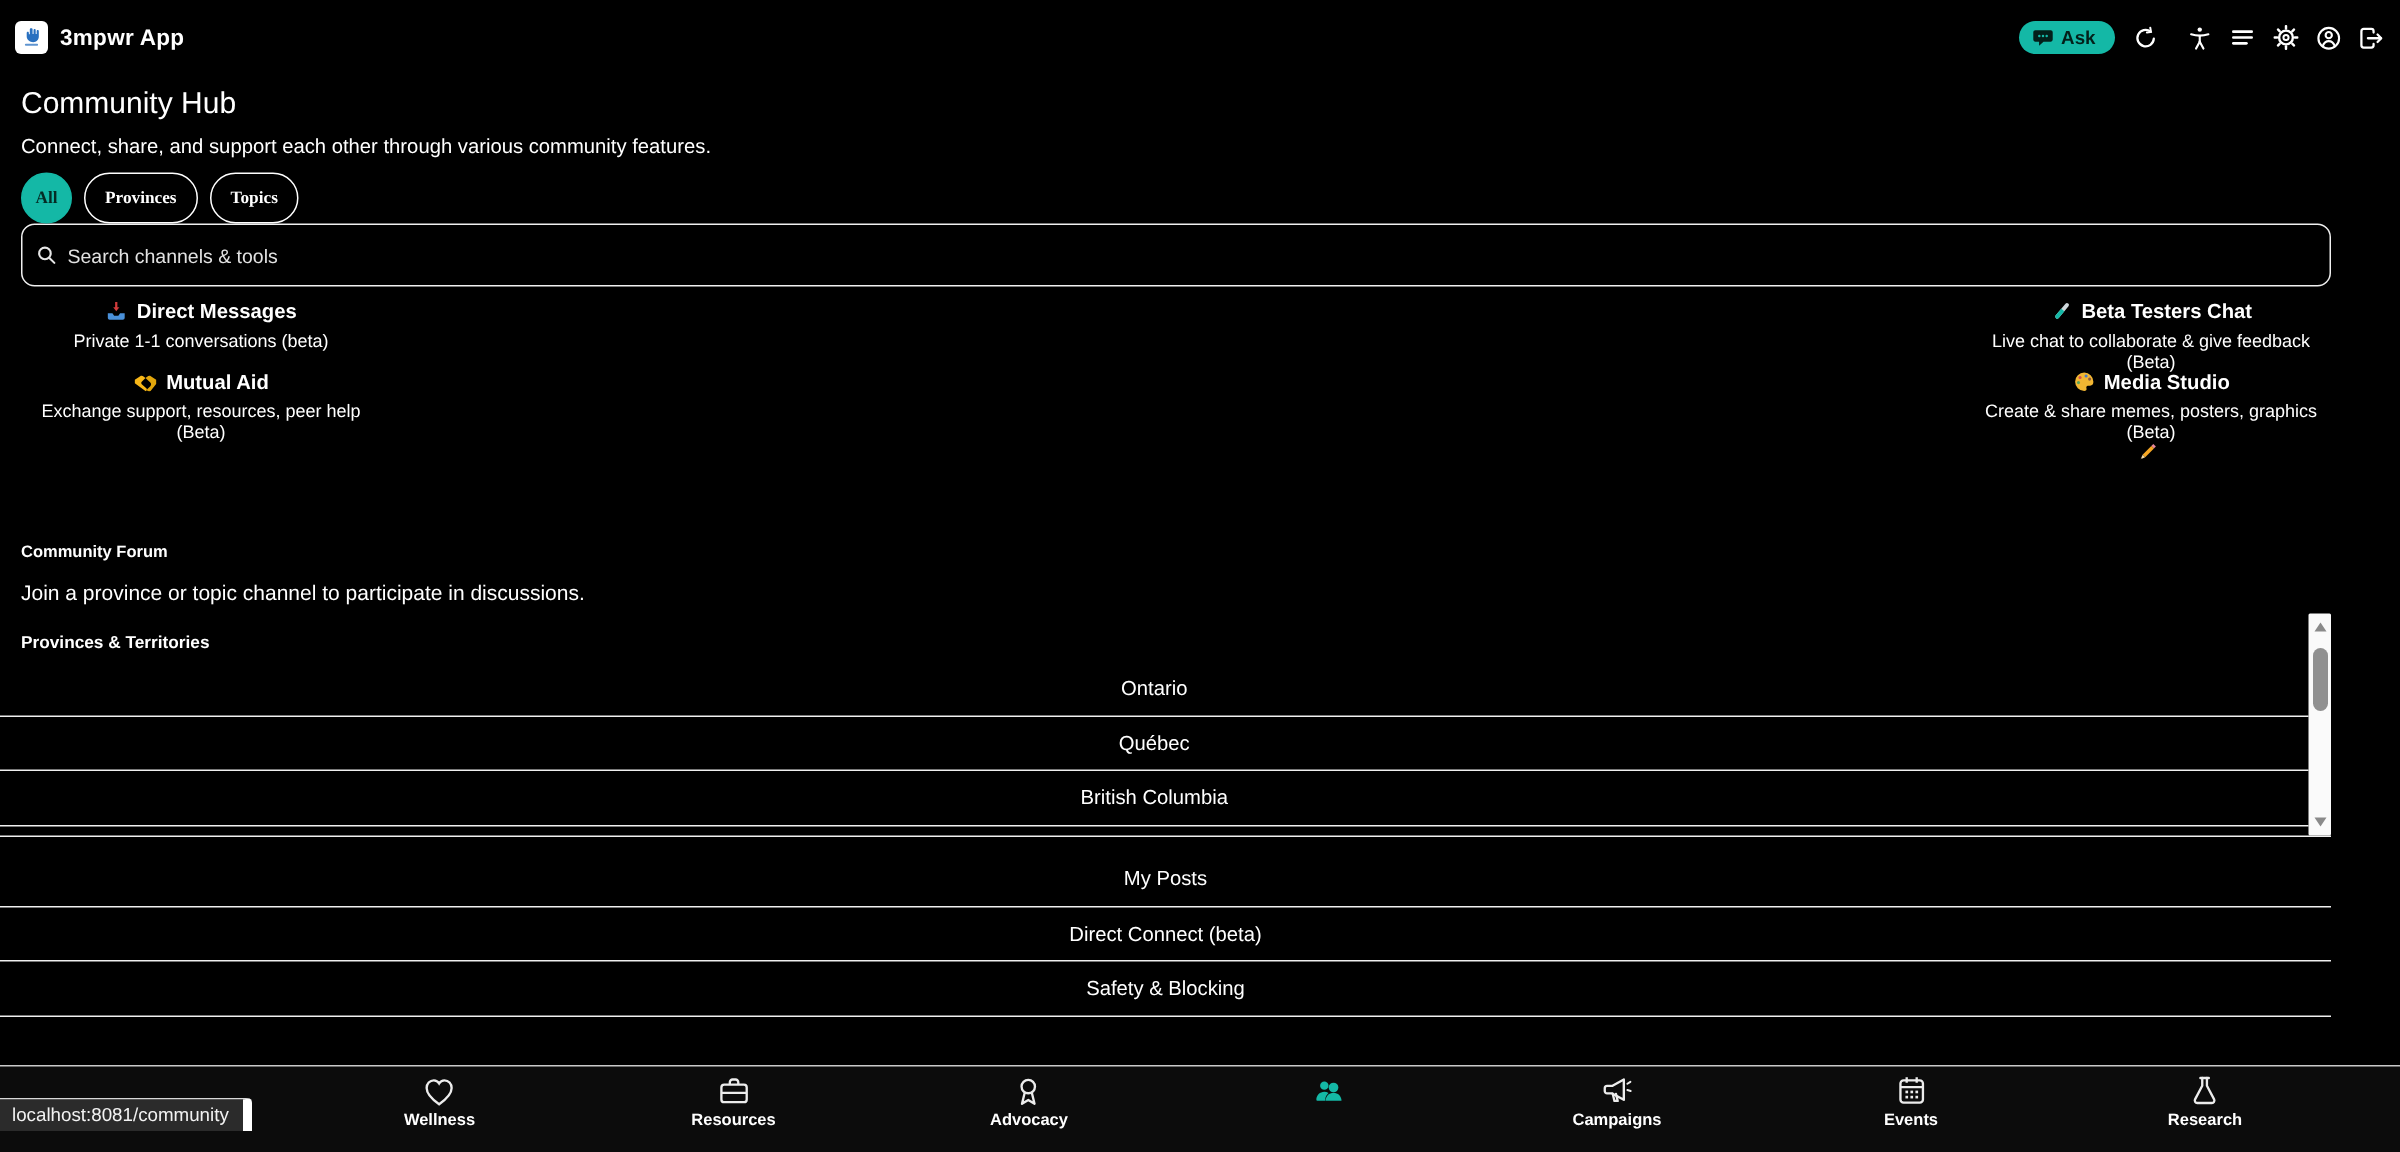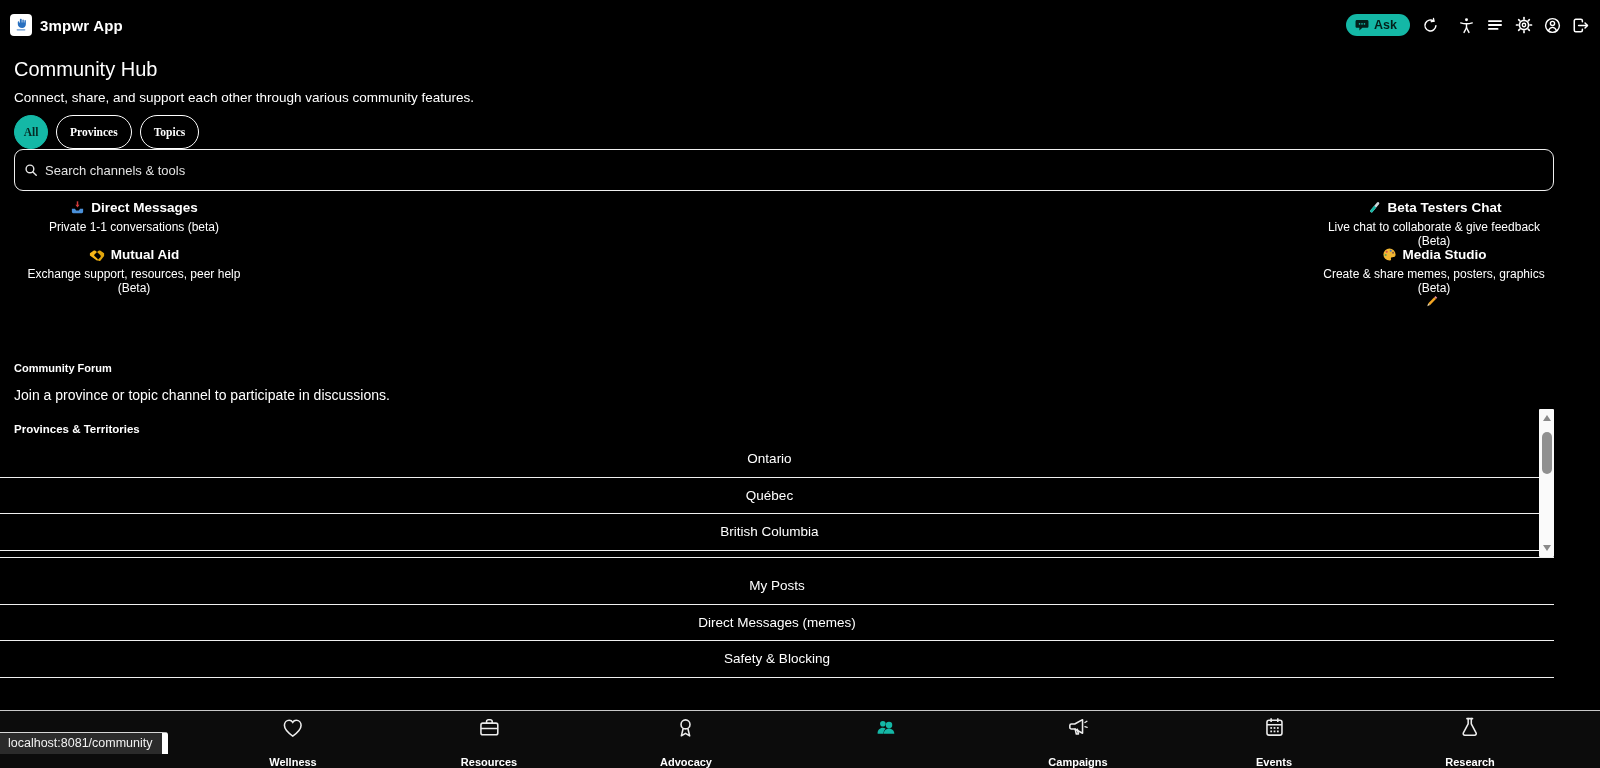--- a/index.html
+++ b/index.html
@@ -46,21 +46,21 @@
   .scrollbar{position:absolute; top:0; right:0; width:15px; height:148px; background:#fafafa; border-radius:1px;}
   .sb-arrow{position:absolute; left:3.5px; width:0; height:0; border-left:4px solid transparent; border-right:4px solid transparent;}
   .sb-arrow.up{top:6px; border-bottom:6px solid #8a8a8a;}
   .sb-arrow.down{bottom:6px; border-top:6px solid #8a8a8a;}
   .sb-thumb{position:absolute; left:2.5px; width:10px; top:23px; height:42px; background:#909090; border-radius:5px;}
 
   .forum-links{margin-left:-14px; border-top:1px solid var(--line); margin-top:0; padding-top:10px;}
 
   
   .bottom-nav{position:absolute; left:0; right:0; bottom:0; height:58px; background:#0c0c0c; border-top:1px solid #c9c9c9;}
-  .nav-tab{position:absolute; top:4px; transform:translateX(-50%); display:flex; flex-direction:column; align-items:center; gap:16px; cursor:pointer; background:none; border:none; color:#fff; font-family:inherit;}
+  .nav-tab{position:absolute; top:4px; transform:translateX(-50%); display:flex; flex-direction:column; align-items:center; gap:1px; cursor:pointer; background:none; border:none; color:#fff; font-family:inherit;}
   .nav-label{font-size:11px; font-weight:600; color:#fff; white-space:nowrap;}
 
   
   .status-tooltip{position:absolute; left:0; bottom:14px; background:#2b2b2b; color:#f2f2f2; font-size:12.5px; padding:3px 9px 4px 8px; border-top:1px solid #d8d8d8; border-right:6px solid #ffffff; border-top-right-radius:3px; z-index:5;}
 
   svg{display:block;}
 </style>
 </head>
 <body>
 
@@ -265,21 +265,21 @@
     </div>
     <div class="scrollbar">
       <div class="sb-arrow up"></div>
       <div class="sb-thumb"></div>
       <div class="sb-arrow down"></div>
     </div>
   </div>
 
   <div class="forum-links">
     <div class="forum-row">My Posts</div>
-    <div class="forum-row">Direct Messages (memes)</div>
+    <div class="forum-row">Direct Connect (beta)</div>
     <div class="forum-row">Safety &amp; Blocking</div>
   </div>
 </main>
 
 <nav class="bottom-nav">
   <button class="nav-tab" style="left:293px">
     <span>
       <svg viewBox="0 0 24 24" width="25" height="25" fill="none" stroke="#ececec" stroke-width="1.5">
         <path d="M12 20.3C7.2 16.9 4 13.4 4 9.9 4 7.2 6 5 8.6 5c1.5 0 2.7.8 3.4 2 .7-1.2 1.9-2 3.4-2C18 5 20 7.2 20 9.9c0 3.5-3.2 7-8 10.4z"></path>
       </svg>

